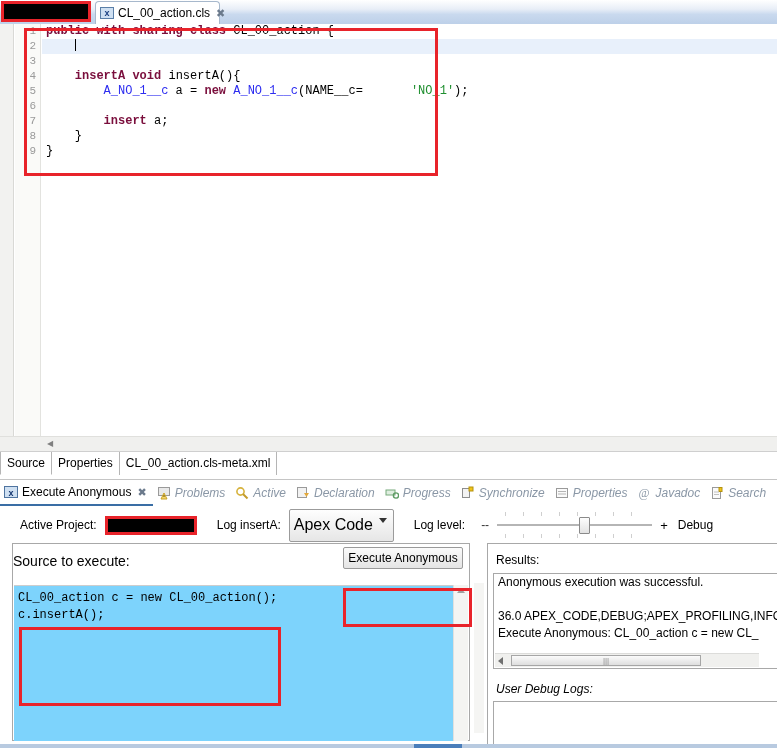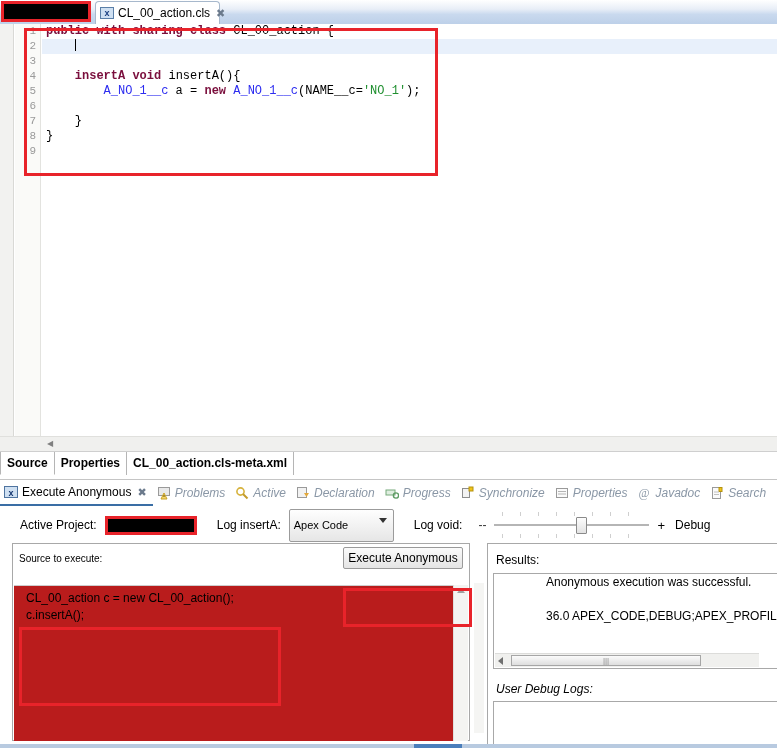--- a/index.html
+++ b/index.html
@@ -124,21 +124,21 @@
   }
   .code-line {
     height: 15px;
     line-height: 15px;
     white-space: pre;
     padding-left: 4px;
   }
   .code-line.current { background: #e8f0fb; }
   .kw      { color: #7a0e3c; font-weight: bold; }
   .type    { color: #2d2df0; }
-  .str     { color: #1f8f2f; }
+  .str     { color: #1f8f2f; margin-left: 48px; }
   .plain   { color: #000000; }
   .caret {
     display: inline-block;
     width: 1px;
     height: 12px;
     background: #000;
     vertical-align: -2px;
   }
   .code-redbox {
     position: absolute;
@@ -182,21 +182,20 @@
   }
   .btab {
     height: 23px;
     line-height: 23px;
     padding: 0 6px;
     font-size: 12px;
     color: #000;
     border-right: 1px solid #b5b5b5;
     box-sizing: border-box;
     white-space: nowrap;
-    font-weight: bold;
   }
   .btab.selected {
     background: #ffffff;
     border: 1px solid #b5b5b5;
     border-top: none;
     border-bottom: 1px solid #ffffff;
   }
 
   
   #view-part {
@@ -260,21 +259,21 @@
     background: #000000;
     border: 3px solid #e8232a;
     box-sizing: border-box;
   }
   .combo {
     width: 105px; height: 33px;
     border: 1px solid #9b9b9b;
     background: linear-gradient(to bottom,#fefefe,#e6e6e6);
     border-radius: 2px;
     display: flex; align-items: center;
-    font-size: 11px;
+    font-size: 16px;
     padding-left: 4px;
     box-sizing: border-box;
     position: relative;
   }
   .combo .arrow {
     position: absolute;
     right: 6px; top: 8px;
     width: 0; height: 0;
     border-left: 4px solid transparent;
     border-right: 4px solid transparent;
@@ -317,22 +316,22 @@
   .src-panel {
     position: absolute;
     left: 12px; top: 0;
     width: 458px; height: 198px;
     border: 1px solid #a8a8a8;
     background: #ffffff;
     box-sizing: border-box;
   }
   .src-title {
     position: absolute;
-    left: 6px; top: 9px;
-    font-size: 10px;
+    left: 0; top: 9px;
+    font-size: 14px;
   }
   .exec-btn {
     position: absolute;
     right: 6px; top: 3px;
     width: 120px; height: 22px;
     background: linear-gradient(to bottom,#fbfbfb,#e4e4e4);
     border: 1px solid #9a9a9a;
     border-radius: 2px;
     box-sizing: border-box;
     font-size: 12px;
@@ -347,25 +346,25 @@
     border: 3px solid #e8232a;
     box-sizing: border-box;
     pointer-events: none;
   }
   .src-textarea {
     position: absolute;
     left: 1px; top: 41px;
     width: 440px; height: 156px;
     border: none;
     border-top: 1px solid #cdcdcd;
-    background: #b91c1c;
-    font-family: Liberation Sans, sans-serif;
-    font-size: 12px;
-    box-sizing: border-box;
-    padding: 4px 12px;
+    background: #7dd3fc;
+    font-family: Liberation Mono, monospace;
+    font-size: 12px;
+    box-sizing: border-box;
+    padding: 4px 4px;
     white-space: pre;
     line-height: 17px;
     overflow: hidden;
   }
   .src-redbox {
     position: absolute;
     left: 19px; top: 627px;
     width: 262px; height: 79px;
     border: 3px solid #e8232a;
     box-sizing: border-box;
@@ -424,21 +423,20 @@
     background: #ffffff;
     box-sizing: border-box;
     overflow: hidden;
   }
   .res-line {
     font-size: 12px;
     line-height: 17px;
     white-space: pre;
     padding-left: 4px;
     color: #000;
-    margin-left: 48px;
   }
   .res-line.blank { height: 17px; }
   .res-hscroll {
     position: absolute;
     left: 1px; bottom: 1px;
     width: 264px; height: 14px;
     background: #f0f0ee;
     border-top: 1px solid #dcdcda;
     box-sizing: border-box;
   }
@@ -525,20 +523,21 @@
         <div class="ln">8</div>
         <div class="ln">9</div>
       </div>
     <div class="code-area" id="code-area">
         <div class="code-line"><span class="kw">public with sharing class </span><span class="plain">CL_00_action {</span></div>
         <div class="code-line current"><span class="plain">    </span><span class="caret"></span></div>
         <div class="code-line"><span class="plain"></span></div>
         <div class="code-line"><span class="plain">    </span><span class="kw">insertA void </span><span class="plain">insertA(){</span></div>
         <div class="code-line"><span class="plain">        </span><span class="type">A_NO_1__c</span><span class="plain"> a = </span><span class="kw">new </span><span class="type">A_NO_1__c</span><span class="plain">(NAME__c=</span><span class="str">'NO_1'</span><span class="plain">);</span></div>
         <div class="code-line"><span class="plain"></span></div>
+        <div class="code-line"><span class="plain">        </span><span class="kw">insert </span><span class="plain">a;</span></div>
         <div class="code-line"><span class="plain">    }</span></div>
         <div class="code-line"><span class="plain">}</span></div>
       </div>
   </div>
 
   <div class="code-redbox"></div>
 
   <div class="editor-hscroll">
     <div class="hscroll-arrow">◀</div>
   </div>
@@ -623,21 +622,21 @@
     </div>
 
   <div class="view-toolbar">
     <span class="tb-label">Active Project:</span>
     <span class="proj-redacted"></span>
     <span class="tb-label">Log insertA:</span>
     <span class="combo">
       <span>Apex Code</span>
       <span class="arrow"></span>
     </span>
-    <span class="tb-label">Log void:</span>
+    <span class="tb-label">Log level:</span>
     <span class="dashes">--</span>
     <span class="slider-wrap">
       <span class="tick" style="left:8px;  top:2px;"></span>
       <span class="tick" style="left:26px; top:2px;"></span>
       <span class="tick" style="left:44px; top:2px;"></span>
       <span class="tick" style="left:62px; top:2px;"></span>
       <span class="tick" style="left:80px; top:2px;"></span>
       <span class="tick" style="left:98px; top:2px;"></span>
       <span class="tick" style="left:116px;top:2px;"></span>
       <span class="tick" style="left:134px;top:2px;"></span>
@@ -672,20 +671,21 @@
       <div class="trk"></div>
     </div>
 
     <div class="res-panel">
       <div class="res-title">Results:</div>
       <div class="res-box">
         <div id="res-lines">
             <div class="res-line">Anonymous execution was successful.</div>
             <div class="res-line blank"></div>
             <div class="res-line">36.0 APEX_CODE,DEBUG;APEX_PROFILING,INFO</div>
+            <div class="res-line">Execute Anonymous: CL_00_action c = new CL_</div>
           </div>
         <div class="res-hscroll">
           <span class="left-arrow"></span>
           <span class="thumb">|||</span>
         </div>
       </div>
       <div class="udl-title">User Debug Logs:</div>
       <div class="udl-box"></div>
     </div>
   </div>

